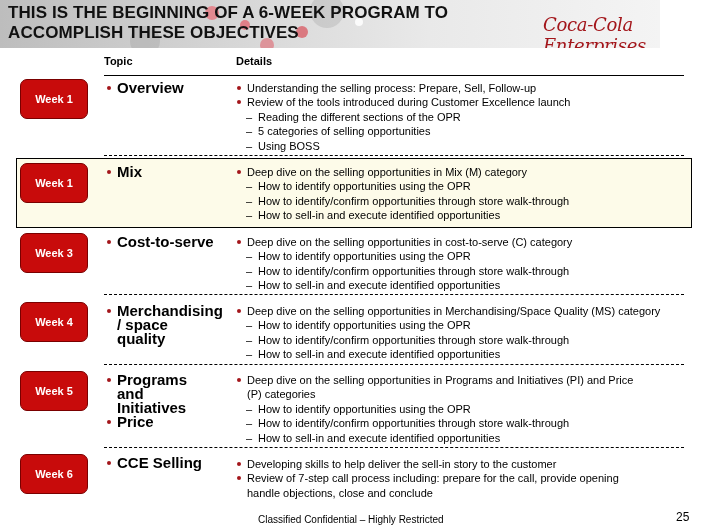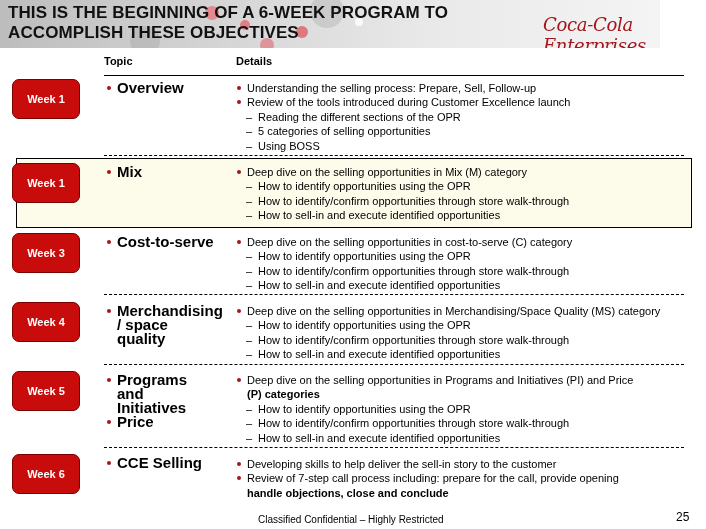--- a/index.html
+++ b/index.html
@@ -28,37 +28,37 @@
   .highlight {
     position: absolute; left: 16px; top: 158px; width: 676px; height: 70px;
     background: #fdfbe9; border: 1px solid #000;
   }
   .dash {
     position: absolute; left: 104px; width: 580px; height: 0;
     border-top: 1px dashed #000;
   }
 
   .badge {
-    position: absolute; left: 12px; width: 68px; height: 40px;
+    position: absolute; left: 20px; width: 68px; height: 40px;
     background: #c80b0b; border: 1px solid #7a0000; border-radius: 7px;
     color: #fff; font-size: 11px; font-weight: bold;
     display: flex; align-items: center; justify-content: center;
   }
 
   .topic { position: absolute; left: 106px; width: 110px; font-size: 15px; font-weight: bold; line-height: 14px; }
   .details { position: absolute; left: 236px; width: 470px; font-size: 11px; line-height: 14.4px; }
 
   .b { position: relative; padding-left: 11px; }
   .b::before {
     content: ""; position: absolute; left: 1px; top: 5px; width: 4px; height: 4px;
     border-radius: 50%; background: #a3161b;
   }
   .d { position: relative; padding-left: 22px; }
   .d::before { content: "\2013"; position: absolute; left: 10px; top: 0; }
-  .cont { padding-left: 11px; font-weight: bold; }
+  .cont { padding-left: 11px; }
 
   .footer-note { position: absolute; left: 258px; top: 514px; font-size: 10px; }
   .page-num { position: absolute; left: 676px; top: 510px; font-size: 12px; }
 </style>
 </head>
 <body>
 
 <div class="header">
   <div class="bubble" style="left:205px;top:6px;width:14px;height:14px;background:#e8707a;opacity:.75;"></div>
   <div class="bubble" style="left:240px;top:20px;width:10px;height:10px;background:#e45a66;opacity:.7;"></div>

